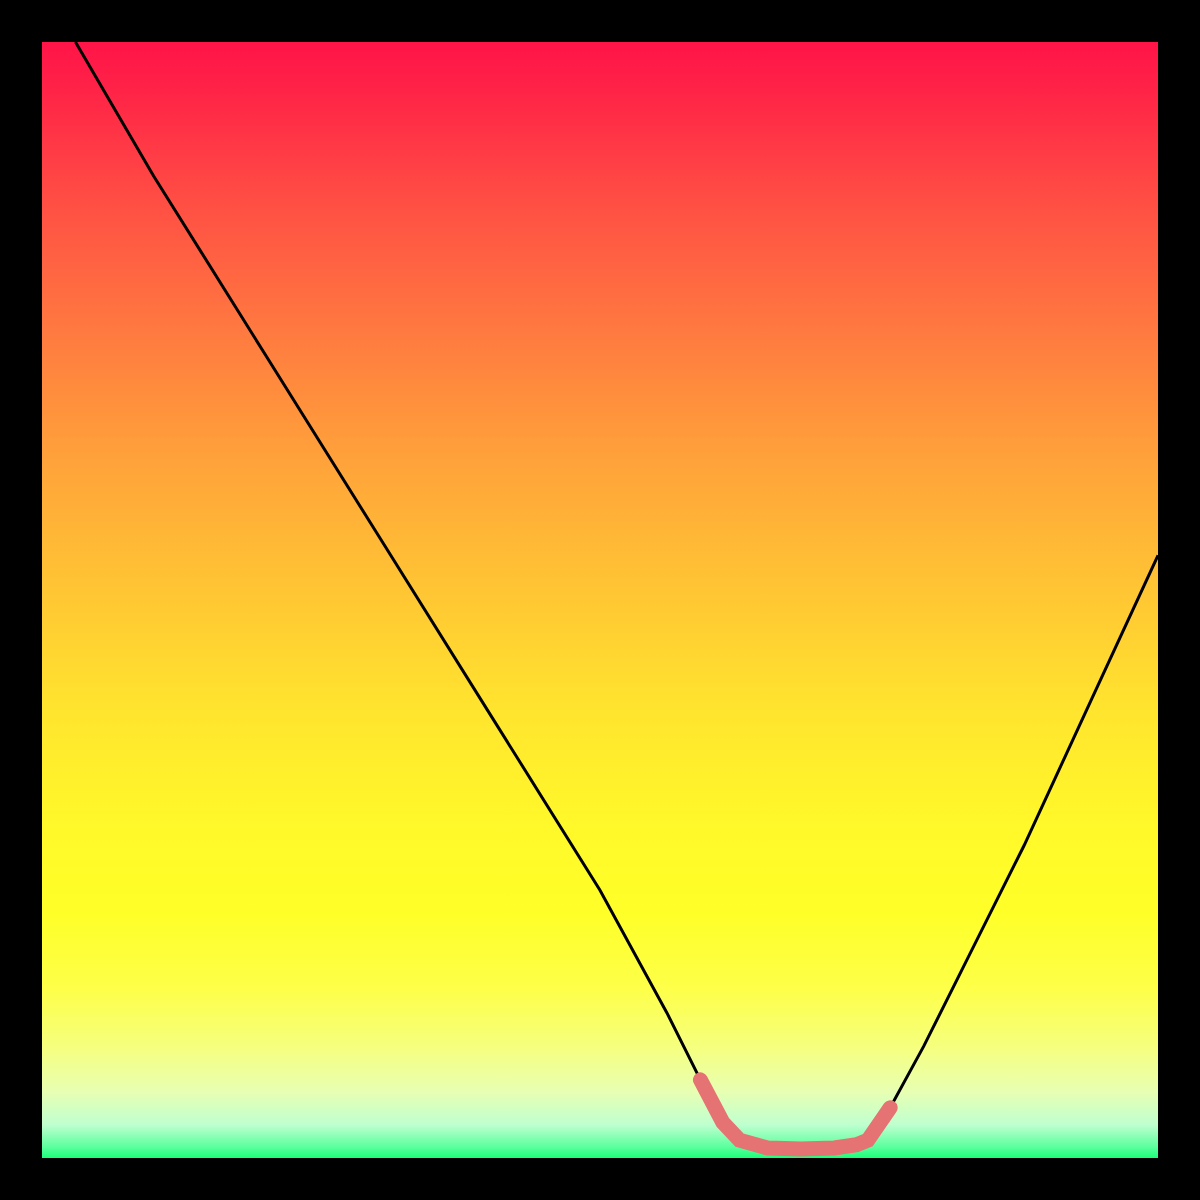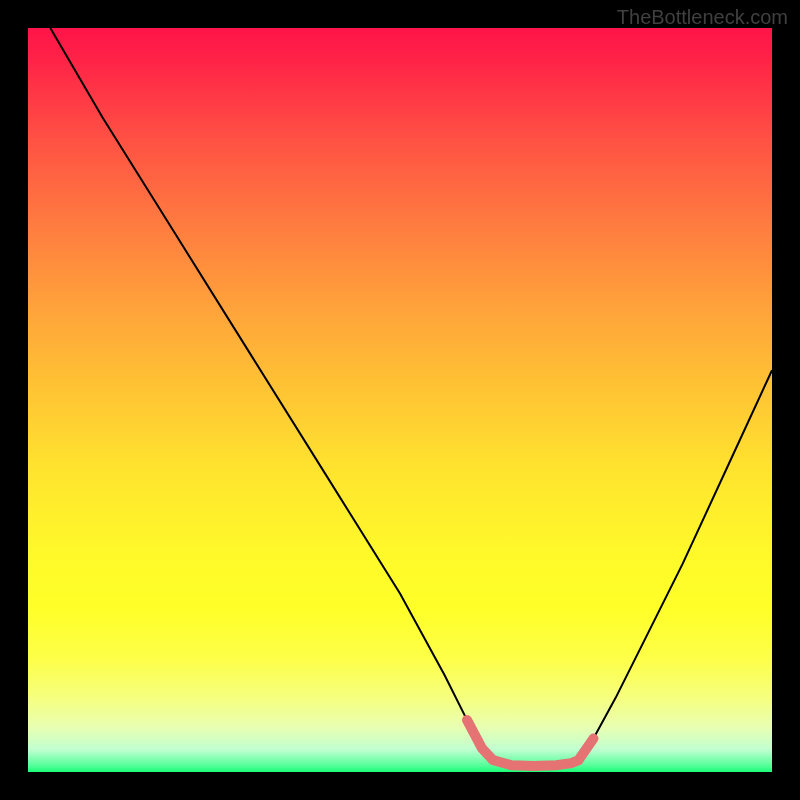--- a/index.html
+++ b/index.html
@@ -21,21 +21,20 @@
   #e8ffb2 94%,
   #c0ffd0 97%,
   #5cff9e 99%,
   #1aff78 100%
 ); }
 svg.overlay { position: absolute; left: 0; top: 0; width: 100%; height: 100%; }
 </style>
 </head>
 <body>
 <div class="container">
-  <div class="watermark">TheBottleneck.com</div>
   <div class="plot-area">
     <div class="gradient-bg"></div>
     <svg class="overlay" viewBox="0 0 744 744" preserveAspectRatio="none">
       <path id="curve-left" fill="none" stroke="#000" stroke-width="2" d="M22.32 0.00 L74.40 89.28 L148.80 208.32 L223.20 327.36 L297.60 446.40 L372.00 565.44 L416.64 647.28 L438.96 691.92 L453.84 720.19 L465.00 732.10 "></path>
       <path id="curve-right" fill="none" stroke="#000" stroke-width="2" d="M550.56 732.10 L565.44 710.52 L587.76 669.60 L617.52 610.08 L654.72 535.68 L699.36 438.96 L744.00 342.24 "></path>
       <path id="bottom-line" fill="none" stroke-linecap="round" d="M438.96 691.92 L453.84 720.19 L465.00 732.10 L483.60 737.30 L505.92 738.05 L528.24 737.30 L543.12 735.07 L550.56 732.10 L565.44 710.52 " stroke="#e57373" stroke-width="10"></path>
     </svg>
   </div>
 </div>
 

